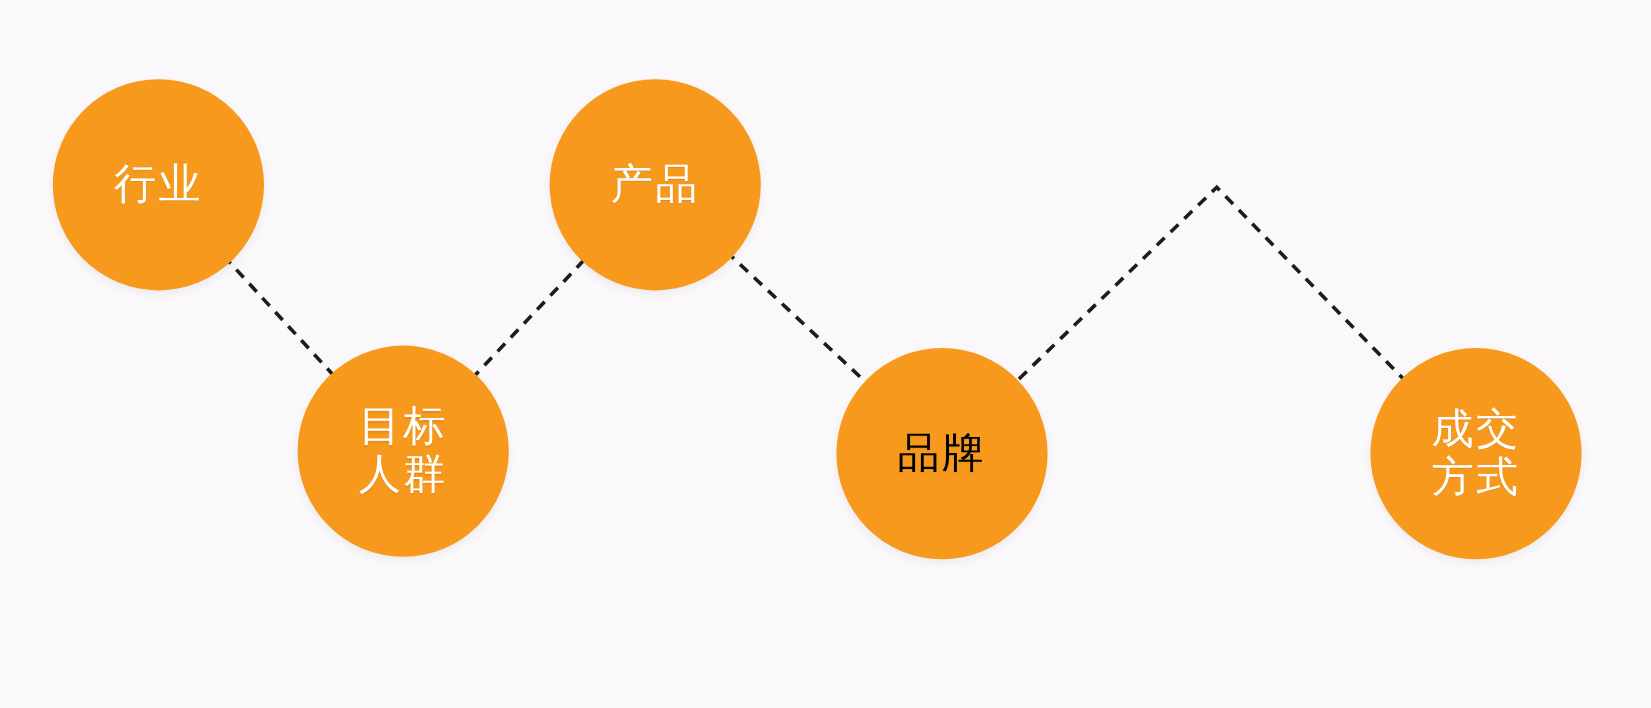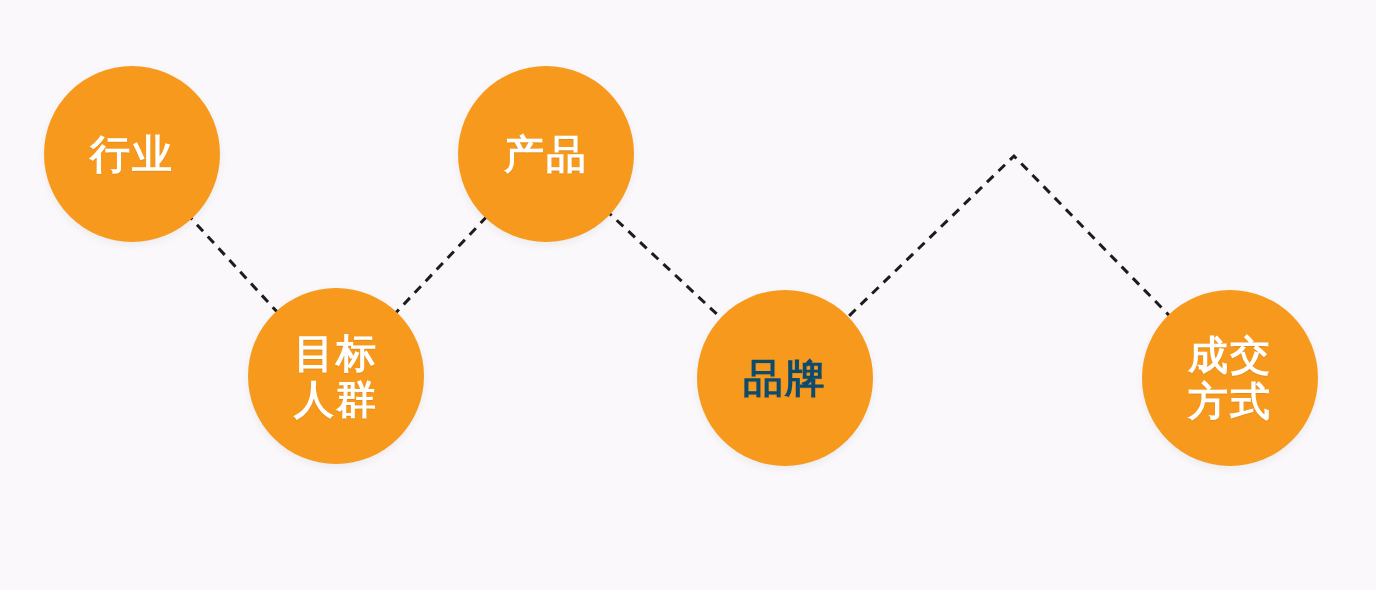--- a/index.html
+++ b/index.html
@@ -30,22 +30,22 @@
     position: absolute;
     width: 176px;
     height: 176px;
     border-radius: 50%;
     display: flex;
     align-items: center;
     justify-content: center;
     box-shadow: 0 3px 8px rgba(0,0,0,0.06);
   }
   .node-label {
-    font-size: 40px;
-    font-weight: bold;
+    font-size: 35px;
+    font-weight: normal;
     line-height: 1.15;
     text-align: right;
     white-space: pre-line;
     letter-spacing: 2px;
     text-shadow: 0 1px 1px rgba(0,0,0,0.08);
   }
   
   .node-1 { left: 44px;   top: 66px;  }
   .node-2 { left: 248px;  top: 288px; }
   .node-3 { left: 458px;  top: 66px;  }
@@ -69,21 +69,21 @@
   <div class="node node-2" style="background-color: rgb(247, 153, 29);">
     <span class="node-label" style="color: rgb(255, 255, 255);">目标
 人群</span>
   </div>
 
   <div class="node node-3" style="background-color: rgb(247, 153, 29);">
     <span class="node-label" style="color: rgb(255, 255, 255);">产品</span>
   </div>
 
   <div class="node node-4" style="background-color: rgb(247, 153, 29);">
-    <span class="node-label" style="color: #0c4a6e;">品牌</span>
+    <span class="node-label" style="color: #000000;">品牌</span>
   </div>
 
 
   <div class="node node-6" style="background-color: rgb(247, 153, 29);">
     <span class="node-label" style="color: rgb(255, 255, 255);">成交
 方式</span>
   </div>
 
 </div>
 

